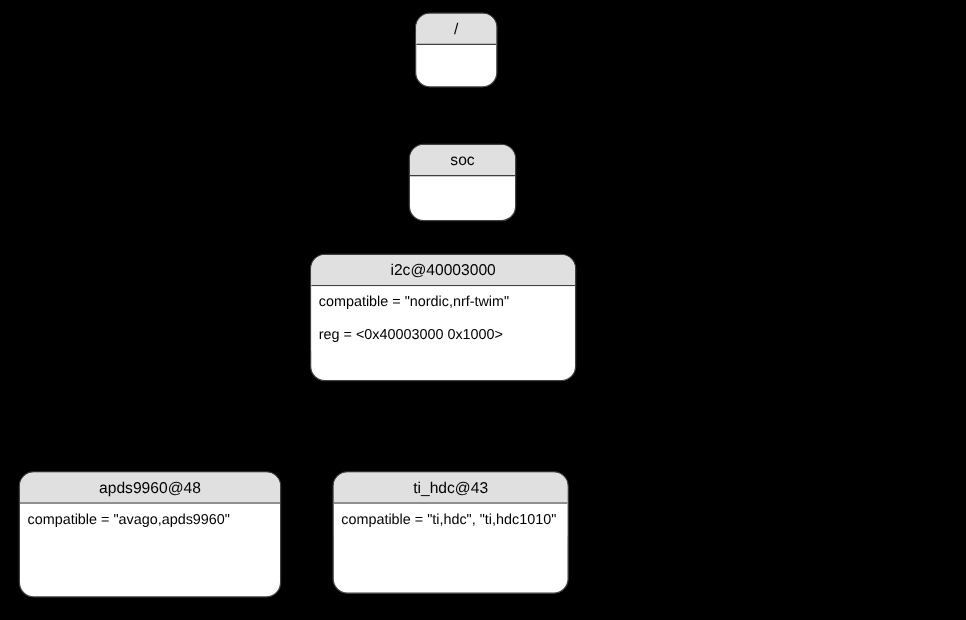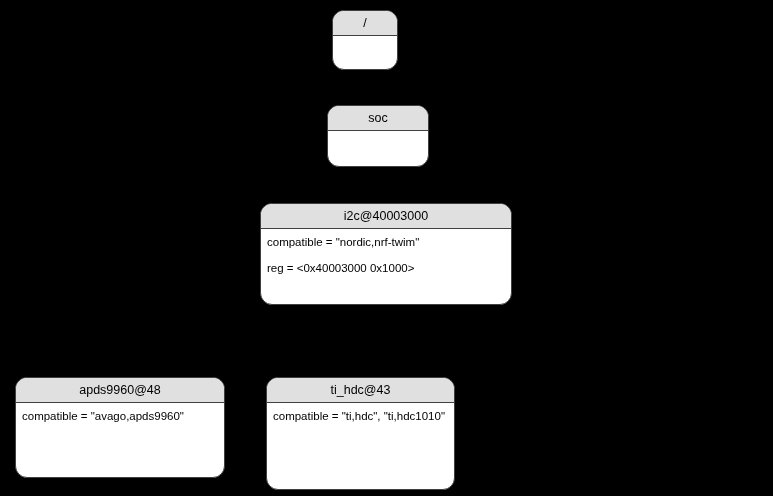--- a/index.html
+++ b/index.html
@@ -44,24 +44,24 @@
     background: #ffffff;
   }
   .node .prop {
     line-height: 26px;
     font-size: 11.5px;
     white-space: nowrap;
     text-align: left;
   }
   
   .n-root  { left: 332px; top: 10px;  width: 66px;  height: 60px;  }
-  .n-soc   { left: 327px; top: 105px; width: 102px;  height: 62px;  }
-  .n-i2c   { left: 260px; top: 203px; width: 252px; height: 102px; }
+  .n-soc   { left: 327px; top: 115px; width: 86px;  height: 62px;  }
+  .n-i2c   { left: 248px; top: 203px; width: 213px; height: 102px; }
   .n-apds  { left: 15px;  top: 377px; width: 210px; height: 101px; }
-  .n-tihdc { left: 266px; top: 377px; width: 189px; height: 113px; }
+  .n-tihdc { left: 266px; top: 377px; width: 189px; height: 98px; }
   .n-mma   { left: 497px; top: 377px; width: 258px; height: 101px; }
 </style>
 </head>
 <body>
 
 <div class="canvas">
 
   <div class="node n-root">
     <div class="hdr">/</div>
     <div class="body"></div>

